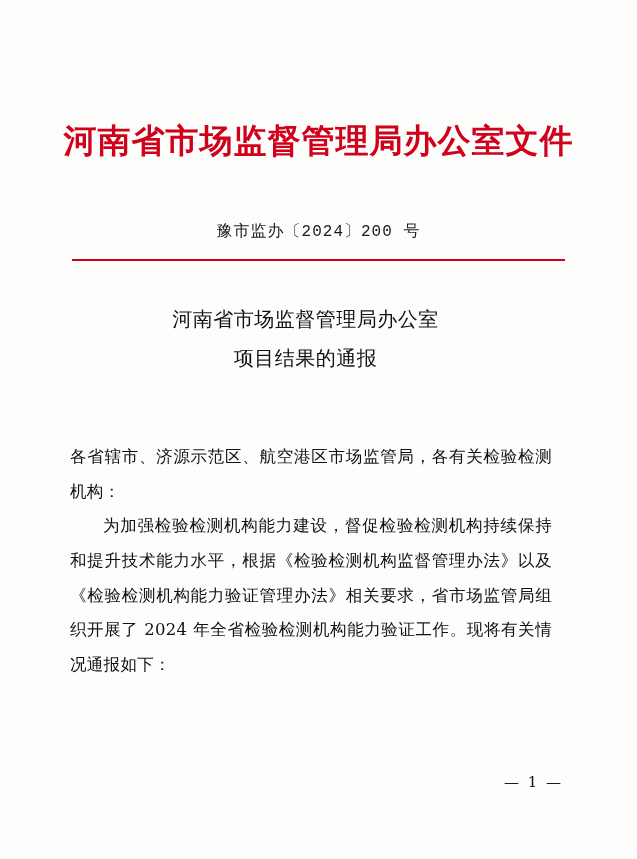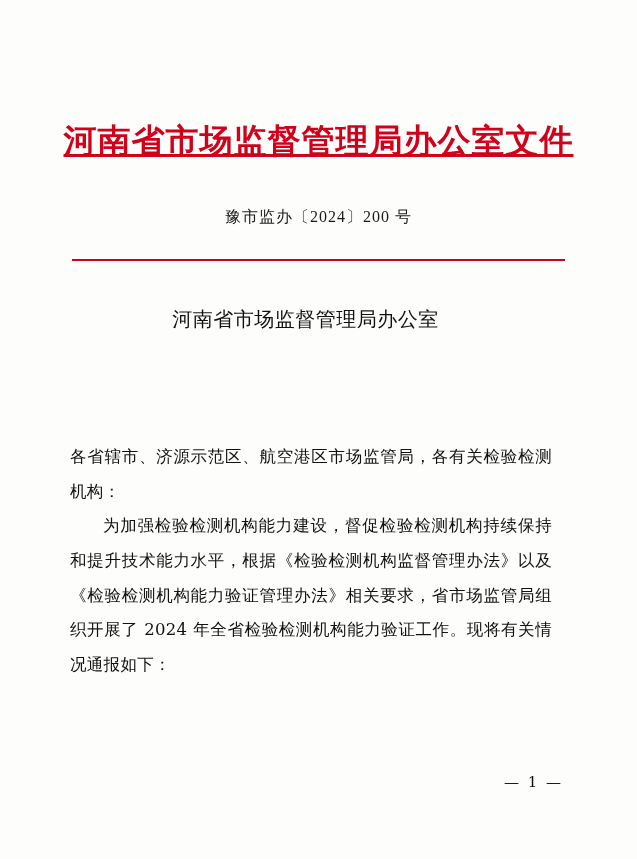--- a/index.html
+++ b/index.html
@@ -28,28 +28,27 @@
     text-align: center;
   }
   .doc-title {
     color: #d0021b;
     font-family: "DejaVu Serif", "Liberation Serif", serif;
     font-weight: bold;
     font-size: 33px;
     letter-spacing: 1px;
     line-height: 1.25;
     white-space: nowrap;
-    text-decoration: underline;
   }
   .doc-number {
-    margin-top: 46px;
+    margin-top: 60px;
     font-size: 16px;
     color: #1a1a1a;
     letter-spacing: 1px;
-    font-family: Liberation Serif, serif;
+    font-family: Liberation Mono, monospace;
   }
   .red-rule {
     position: absolute;
     top: 259px;
     left: 72px;
     width: 493px;
     height: 2px;
     background: #d0021b;
   }
   .subject {
@@ -106,20 +105,21 @@
 
   <div class="doc-head">
     <div class="doc-title">河南省市场监督管理局办公室文件</div>
     <div class="doc-number">豫市监办〔2024〕200 号</div>
   </div>
 
   <div class="red-rule"></div>
 
   <div class="subject">
     <div>河南省市场监督管理局办公室</div>
+    <div>项目结果的通报</div>
   </div>
 
   <div class="body-text">
     <p>各省辖市、济源示范区、航空港区市场监管局，各有关检验检测机构：</p>
     <p class="indent">为加强检验检测机构能力建设，督促检验检测机构持续保持和提升技术能力水平，根据《检验检测机构监督管理办法》以及《检验检测机构能力验证管理办法》相关要求，省市场监管局组织开展了 2024 年全省检验检测机构能力验证工作。现将有关情况通报如下：</p>
   </div>
 
   <div class="footer">— 1 —</div>
 
 </div>

